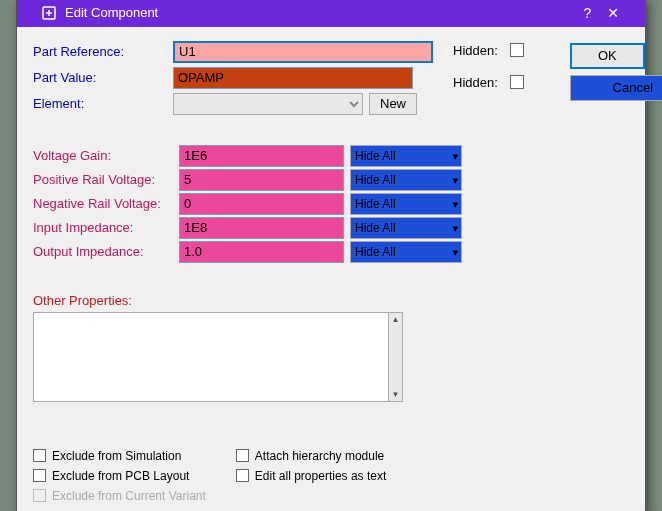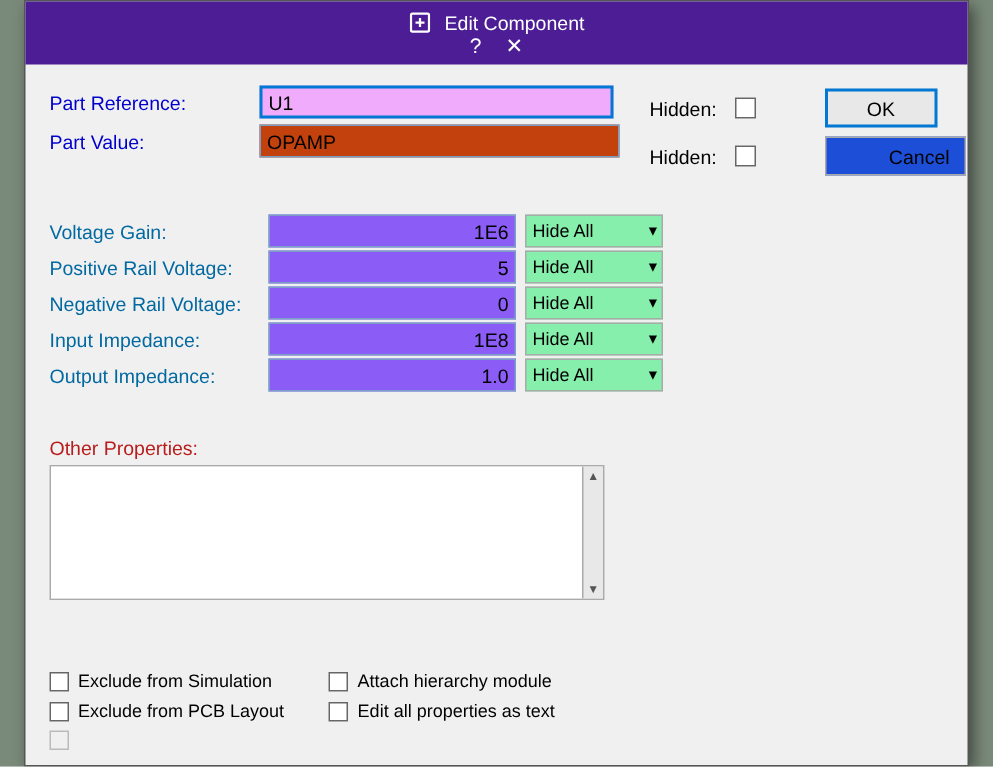--- a/index.html
+++ b/index.html
@@ -16,28 +16,27 @@
     .dialog {
       background: #f0f0f0;
       border: 1px solid #555;
       box-shadow: 3px 3px 10px rgba(0,0,0,0.5);
       width: 630px;
       min-height: 480px;
       display: flex;
       flex-direction: column;
     }
     .title-bar {
-      background: #4c1d95;
+      background: #6d28d9;
       color: white;
       padding: 6px 24px;
       display: flex;
       align-items: center;
       justify-content: space-between;
       user-select: none;
-      flex-direction: column;
     }
     .title-bar-left {
       display: flex;
       align-items: center;
       gap: 8px;
     }
     .title-icon {
       width: 16px;
       height: 16px;
       display: flex;
@@ -81,22 +80,22 @@
     }
     .form-input {
       border: 1px solid #7a9fc7;
       background: #c2410c;
       height: 22px;
       padding: 2px 4px;
       font-size: 13px;
       outline: none;
     }
     .input-ref {
-      width: 236px;
-      background: #f0abfc;
+      width: 260px;
+      background: #fca5a5;
       border: 2px solid #0078d4;
     }
     .input-value {
       width: 240px;
     }
     .element-row {
       display: flex;
       align-items: center;
       gap: 6px;
     }
@@ -126,21 +125,21 @@
     }
     .top-section {
       display: flex;
       gap: 20px;
     }
     .left-form {
       flex: 1;
     }
     .hidden-label-row {
       display: flex;
-      align-items: center;
+      align-items: flex-start;
       gap: 8px;
     }
     .ok-btn {
       width: 75px;
       height: 26px;
       background: #e8e8e8;
       border: 2px solid #0078d4;
       font-size: 13px;
       cursor: pointer;
       font-weight: 500;
@@ -154,51 +153,50 @@
       cursor: pointer;
       padding-left: 32px;
     }
     .prop-row {
       display: flex;
       align-items: center;
       gap: 6px;
       margin-bottom: 2px;
     }
     .prop-label {
-      color: #0369a1;
+      color: #be185d;
       min-width: 140px;
       font-size: 13px;
     }
     .prop-input {
       width: 165px;
       height: 22px;
       border: 1px solid #7a9fc7;
-      background: #8b5cf6;
+      background: #ec4899;
       padding: 2px 4px;
       font-size: 13px;
-      text-align: right;
     }
     .prop-select-wrapper {
       position: relative;
       display: inline-block;
     }
     .prop-select-wrapper::after {
       content: '▾';
       position: absolute;
       right: 4px;
       top: 50%;
       transform: translateY(-50%);
       pointer-events: none;
       font-size: 11px;
     }
     .prop-select-wrapper select {
-      width: 92px;
+      width: 112px;
       height: 22px;
       border: 1px solid #aaa;
-      background: #86efac;
+      background: #1d4ed8;
       font-size: 12px;
       padding: 0 4px;
       appearance: none;
       -webkit-appearance: none;
       cursor: pointer;
     }
     .other-props-label {
       color: #b91c1c;
       font-size: 13px;
       margin-top: 6px;
@@ -291,20 +289,29 @@
         <div class="form-row">
           <span class="form-label">Part Reference:</span>
           <input class="form-input input-ref" type="text" value="U1" style="">
         </div>
 
         <div class="form-row">
           <span class="form-label">Part Value:</span>
           <input class="form-input input-value" type="text" value="OPAMP" style="">
         </div>
 
+        <div class="form-row">
+          <span class="form-label">Element:</span>
+          <div class="element-row">
+            <select class="element-select">
+              <option value=""></option>
+            </select>
+            <button class="new-btn">New</button>
+          </div>
+        </div>
       </div>
 
       <div style="display:flex;flex-direction:column;align-items:flex-start;gap:6px;padding-top:2px;min-width:160px;">
         <div class="hidden-label-row">
           <span style="font-size:13px;margin-right:4px;">Hidden:</span>
           <div class="hidden-checkbox"></div>
           <span style="min-width:30px;"></span>
           <button class="ok-btn">OK</button>
         </div>
         <div class="hidden-label-row">
@@ -390,20 +397,21 @@
         <div class="check-row">
           <div class="check-box"></div>
           <span>Exclude from Simulation</span>
         </div>
         <div class="check-row">
           <div class="check-box"></div>
           <span>Exclude from PCB Layout</span>
         </div>
         <div class="check-row">
           <div class="check-box" style="border-color:#bbb;background:#f0f0f0;"></div>
+          <span class="check-label-disabled">Exclude from Current Variant</span>
         </div>
       </div>
       <div class="check-col">
         <div class="check-row">
           <div class="check-box"></div>
           <span>Attach hierarchy module</span>
         </div>
         <div class="check-row">
           <div class="check-box"></div>
           <span>Edit all properties as text</span>

